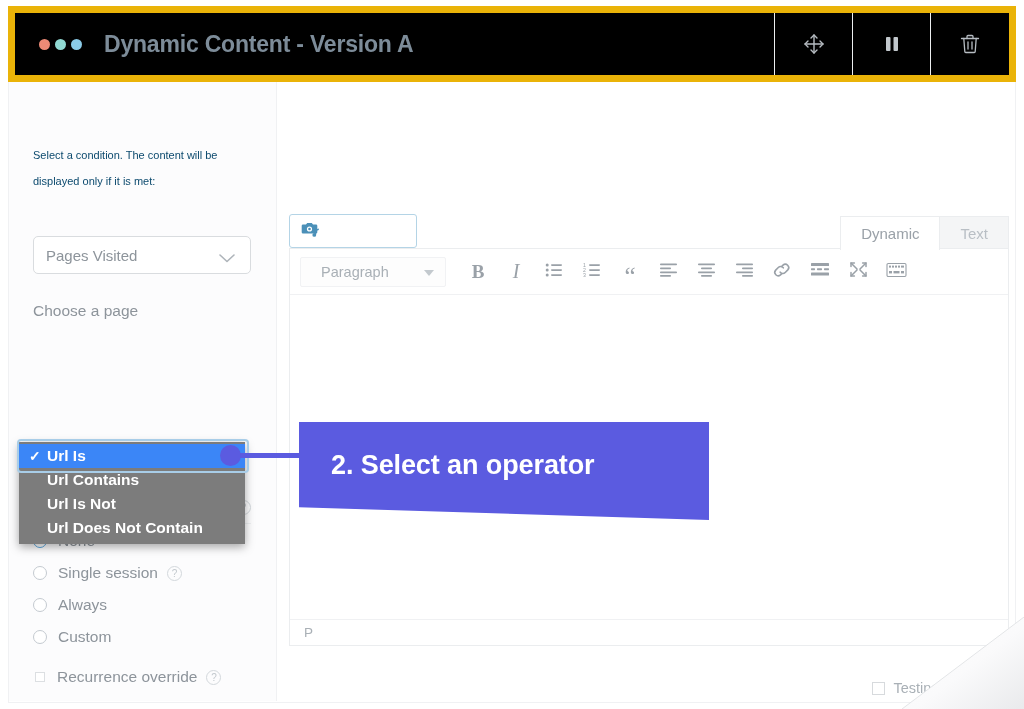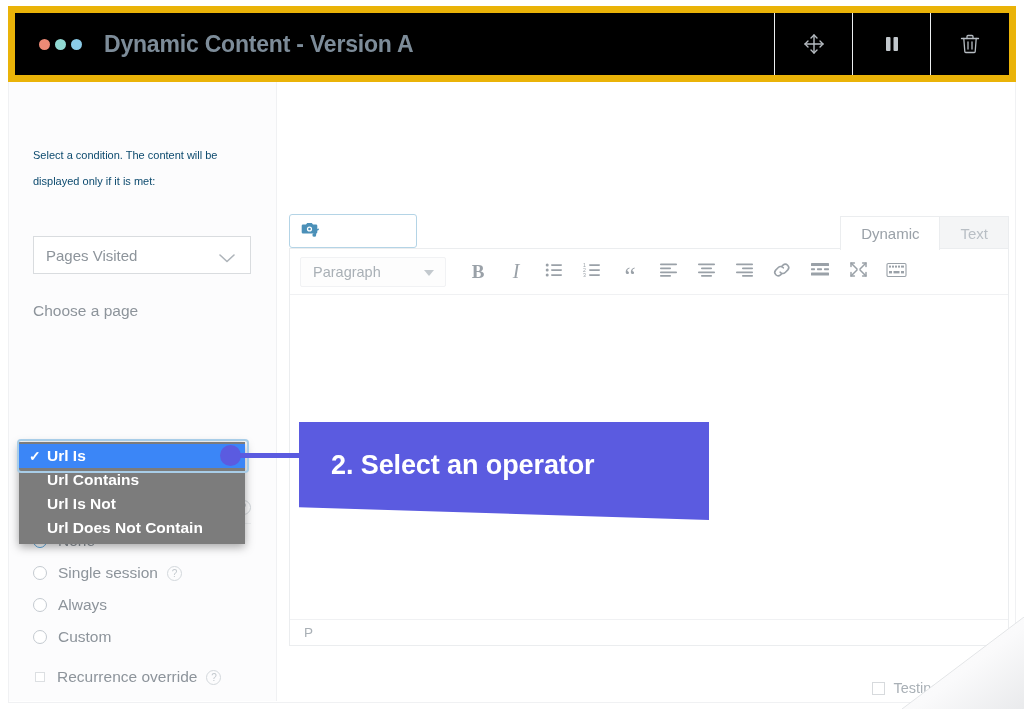--- a/index.html
+++ b/index.html
@@ -98,21 +98,21 @@
     line-height: 26px;
     color: #0c4a6e;
     width: 210px;
   }
 
   .select-box {
     margin-top: 42px;
     width: 218px;
     height: 38px;
     border: 1px solid #d9dcdf;
-    border-radius: 0;
+    border-radius: 5px;
     background: #ffffff;
     display: flex;
     align-items: center;
     padding: 0 12px;
     position: relative;
   }
   .select-box .sel-label {
     font-size: 15px;
     color: #8d949b;
   }
@@ -350,21 +350,21 @@
     flex: 0 0 46px;
   }
   .para-select {
     width: 146px;
     height: 30px;
     background: #fdfdfd;
     border: 1px solid #f1f2f4;
     border-radius: 2px;
     display: flex;
     align-items: center;
-    padding: 0 12px;
+    padding: 0 20px;
     position: relative;
     margin-right: 12px;
   }
   .para-select span {
     font-size: 14.5px;
     color: #a9b0b6;
   }
   .caret-down {
     position: absolute;
     right: 11px;

